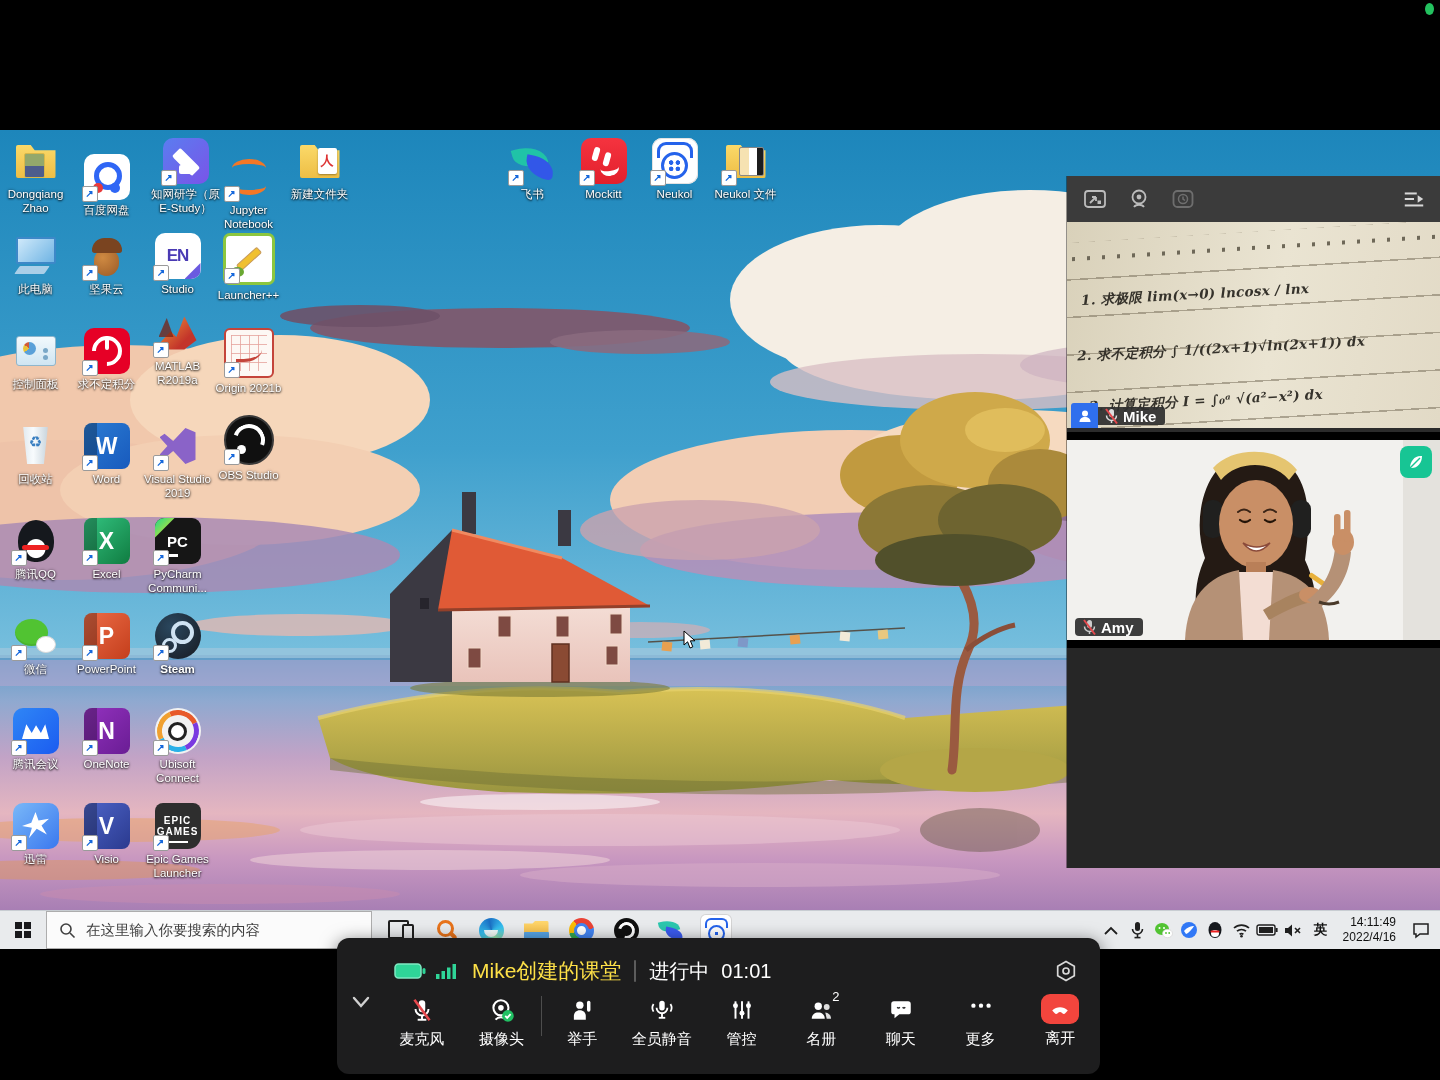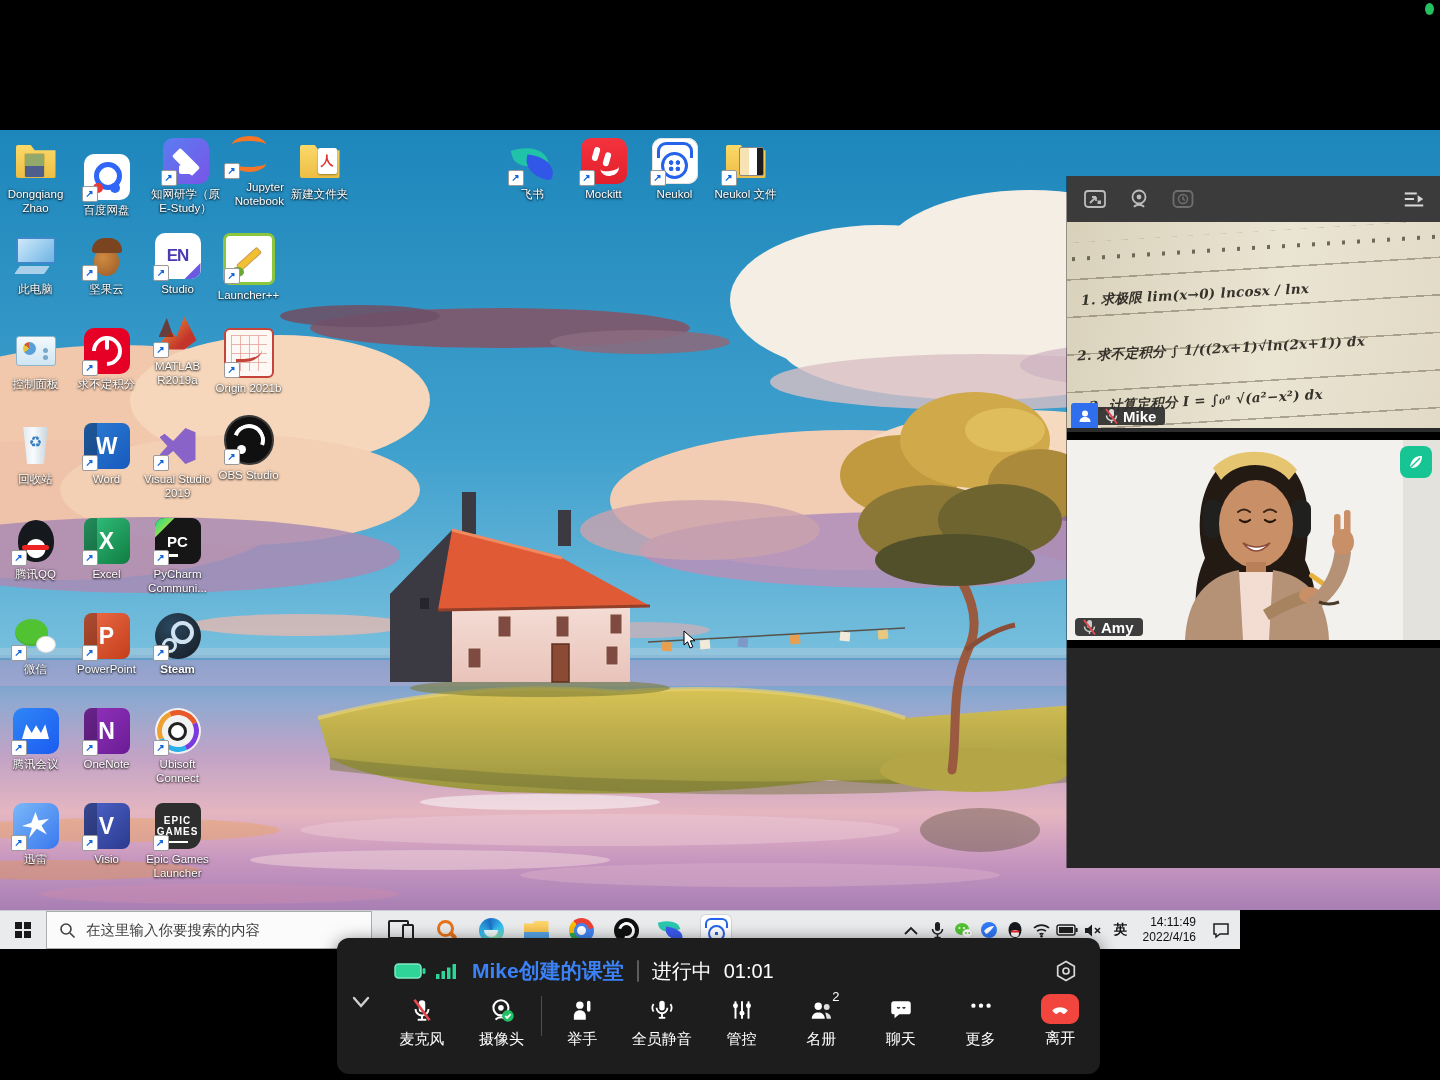--- a/index.html
+++ b/index.html
@@ -127,21 +127,21 @@
                  radial-gradient(circle at 34% 66%,#2563eb 2px,transparent 2.6px),
                  radial-gradient(circle at 66% 66%,#2563eb 2px,transparent 2.6px)}
   .neukolfiles::before{left:3px;top:7px;width:40px;height:33px;background:linear-gradient(#fbd969,#edbe45);
       clip-path:polygon(0 0,38% 0,48% 16%,100% 16%,100% 100%,0 100%);border-radius:2px}
   .neukolfiles::after{right:5px;top:9px;width:23px;height:27px;border:1px solid #888;border-radius:2px;
       background:linear-gradient(90deg,#f6e2b2 0 40%,#fff 40% 72%,#1d1d1d 72%)}
 
   .cursor{position:absolute;left:683px;top:500px;z-index:40}
 
   
-  .taskbar{position:absolute;left:0;top:910px;width:1240px;height:38px;background:#e9ebed;border-top:1px solid #c8cdd2;
+  .taskbar{position:absolute;left:0;top:910px;width:1440px;height:38px;background:#e9ebed;border-top:1px solid #c8cdd2;
       display:flex;align-items:center;z-index:20}
   .start{width:46px;height:38px;display:flex;align-items:center;justify-content:center;cursor:pointer}
   .winlogo{position:relative;width:16px;height:16px}
   .winlogo::before,.winlogo::after{content:"";position:absolute;width:7px;height:7px;background:#19191c}
   .winlogo::before{left:0;top:0;box-shadow:9px 0 0 #19191c}
   .winlogo::after{left:0;top:9px;box-shadow:9px 0 0 #19191c}
   .searchbox{width:312px;height:36px;background:#fbfbfb;border:1px solid #adadad;display:flex;align-items:center;
       gap:10px;padding-left:12px;cursor:text}
   .searchbox .ph{font-size:14.5px;color:#3f3f3f}
   .tbicons{display:flex;align-items:center;gap:15px;margin-left:14px}
@@ -205,21 +205,21 @@
   .chip.amy{left:8px;bottom:12px;border-radius:4px;padding-left:7px}
   .pempty{position:absolute;left:0;top:472px;width:373px;height:220px;background:#262626}
 
   
   .cbar{position:absolute;left:337px;top:938px;width:763px;height:136px;background:#1d1d1e;border-radius:12px;
       z-index:30;box-shadow:0 4px 18px rgba(0,0,0,.6)}
   .collapse{position:absolute;left:13px;top:57px;cursor:pointer}
   .crow1{display:flex;align-items:center;padding:19px 0 0 57px}
   .batt{display:flex;margin-right:10px}
   .sig{display:flex;margin-right:14px}
-  .ctitle{font-size:21px;font-weight:bold;color:#3b82f6}
+  .ctitle{font-size:21px;font-weight:normal;color:#fde047}
   .csep{width:2px;height:22px;background:#5c5c5c;margin:0 13px;border-radius:1px}
   .cstatus{font-size:20px;color:#fff}
   .ctime{font-size:20px;color:#fff;margin-left:12px}
   .gear{position:absolute;right:22px;top:21px;cursor:pointer}
   .crow2{display:flex;align-items:flex-start;padding-left:45px;margin-top:9px}
   .cbtn{width:80px;display:flex;flex-direction:column;align-items:center;gap:5px;position:relative;cursor:pointer}
   .cicon{height:31px;display:flex;align-items:center;justify-content:center}
   .cicon.danger{width:38px;height:30px;background:#f2453d;border-radius:9px}
   .clabel{font-size:15px;color:#fff}
   .cbadge{position:absolute;top:-5px;left:50%;margin-left:11px;font-size:13px;color:#fff}
@@ -474,21 +474,21 @@
           <div class="ic ubisoft">
             <span class="sc"></span>
           </div>
           <div class="dlabel">Ubisoft Connect</div>
         </div>
         <div class="dicon" style="left: 142px; top: 673px;">
           <div class="ic epic"><span class="glyph">EPIC
 GAMES</span><span class="sc"></span></div>
           <div class="dlabel">Epic Games Launcher</div>
         </div>
-        <div class="dicon" style="left: 213px; top: 1px; text-align: right;">
+        <div class="dicon" style="left: 213px; top: 24px;">
           <div class="ic jupyter">
             <span class="sc"></span>
           </div>
           <div class="dlabel">Jupyter Notebook</div>
         </div>
         <div class="dicon" style="left: 213px; top: 103px;">
           <div class="ic npp">
             <span class="sc"></span>
           </div>
           <div class="dlabel">Launcher++</div>

